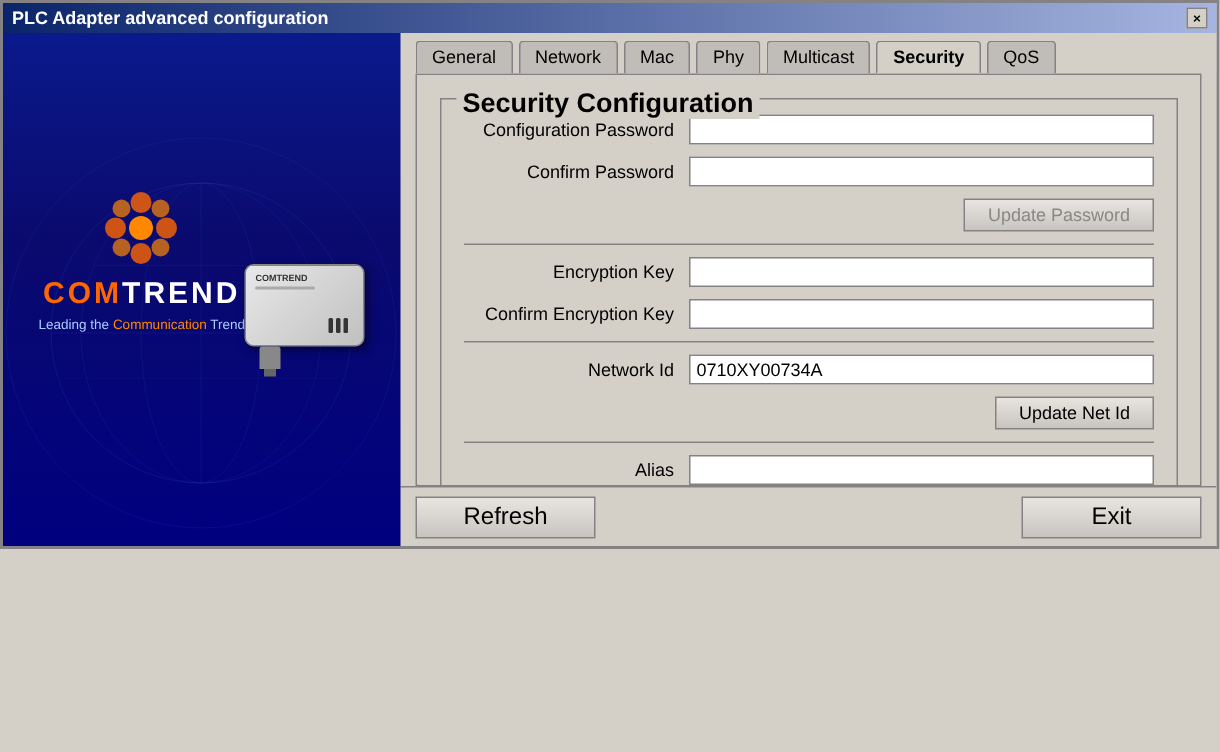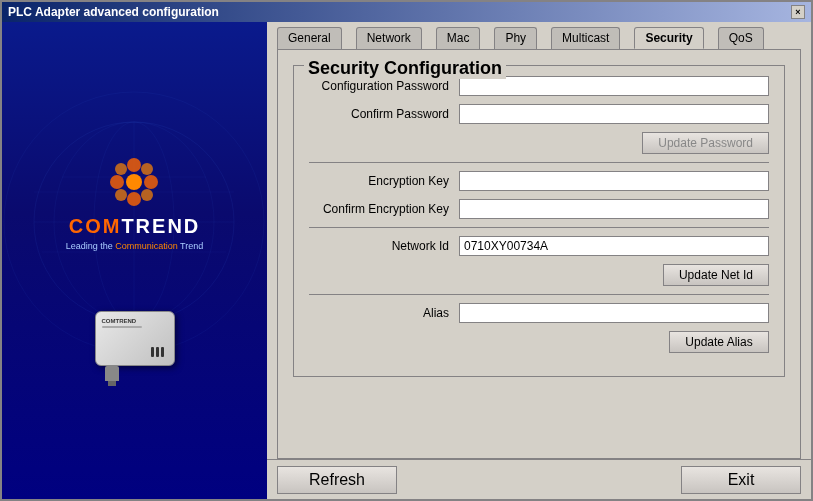--- a/index.html
+++ b/index.html
@@ -8,21 +8,21 @@
       font-size: 12px;
       background: #d4d0c8;
       width: 813px;
       height: 501px;
       overflow: hidden;
     }
 
     
     .window {
       width: 813px;
-      height: 501px;
+      height: 366px;
       border: 2px solid #848284;
       background: #d4d0c8;
       display: flex;
       flex-direction: column;
     }
 
     .title-bar {
       background: linear-gradient(to right, #0a246a, #a6b5e0);
       color: white;
       font-size: 12px;
@@ -57,21 +57,21 @@
       display: flex;
       flex: 1;
       overflow: hidden;
     }
 
     
     .sidebar {
       width: 265px;
       background: linear-gradient(180deg, #0a1a8c 0%, #0a0a6e 40%, #000080 100%);
       display: flex;
-      flex-direction: column;
+      flex-direction: row;
       align-items: center;
       justify-content: center;
       position: relative;
       overflow: hidden;
     }
 
     .logo-area {
       position: relative;
       z-index: 2;
       display: flex;
@@ -127,21 +127,21 @@
       display: flex;
       flex-direction: column;
       background: #d4d0c8;
     }
 
     
     .tab-strip {
       display: flex;
       padding: 5px 10px 0;
       background: #d4d0c8;
-      gap: 14px;
+      gap: 4px;
     }
 
     .tab {
       padding: 3px 10px;
       border: 1px solid #848284;
       border-bottom: none;
       background: #d4d0c8;
       cursor: pointer;
       font-size: 12px;
       border-radius: 3px 3px 0 0;

